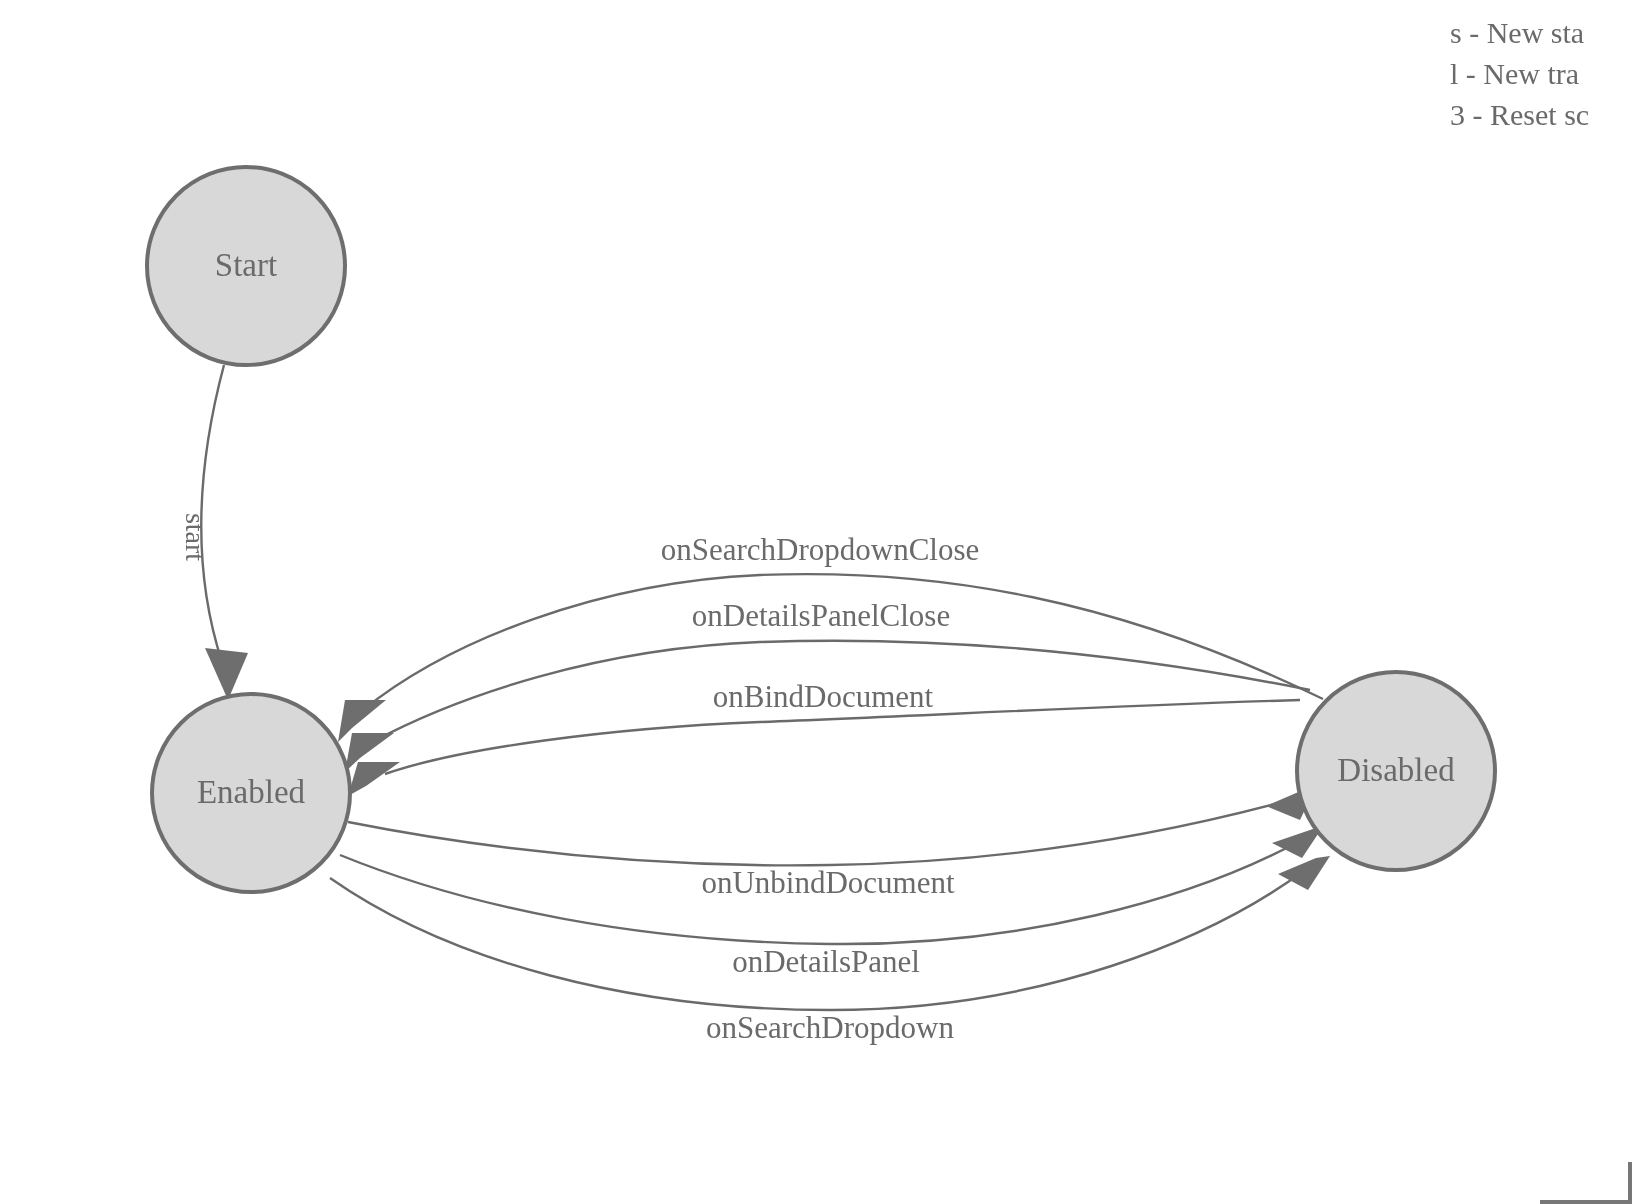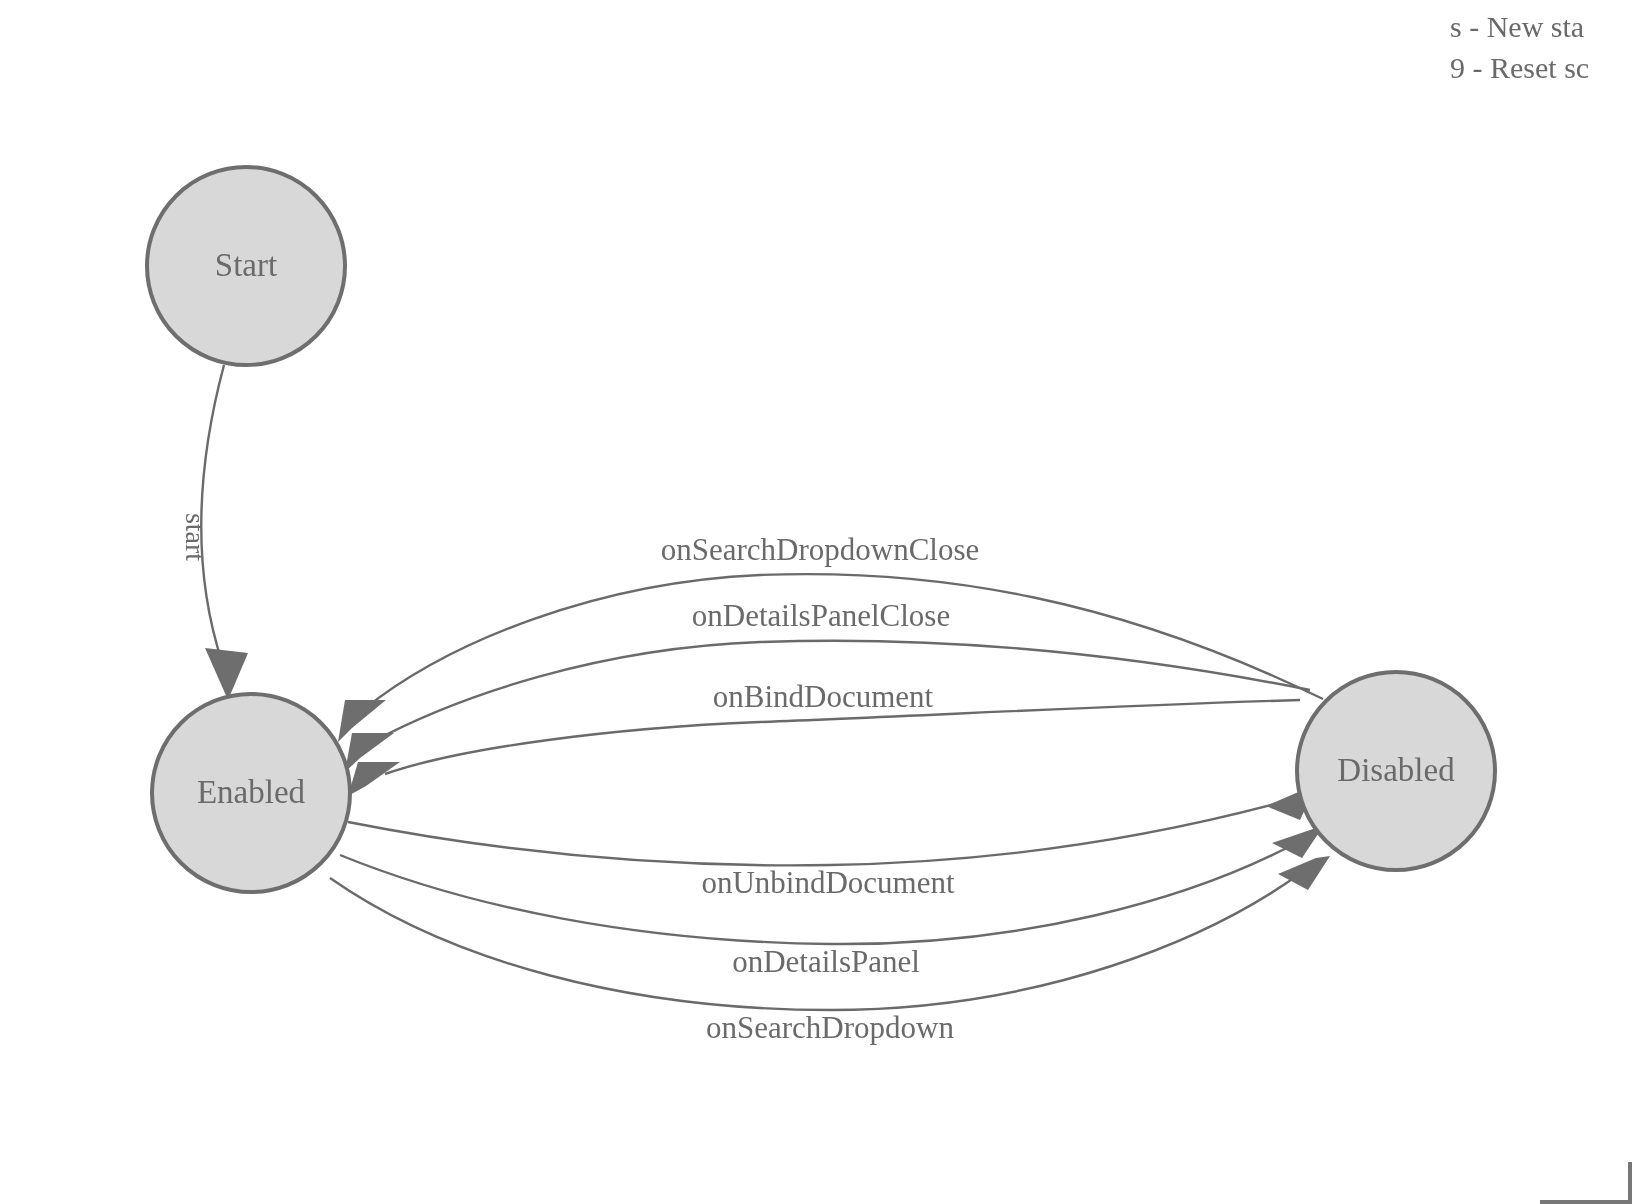--- a/index.html
+++ b/index.html
@@ -59,21 +59,21 @@
     font-family: "Liberation Serif", "DejaVu Serif", serif;
     font-size: 28px;
     text-anchor: middle;
     dominant-baseline: middle;
   }
   .help-overlay {
     position: absolute;
     top: 0;
     right: 0;
     width: 210px;
-    padding-top: 6px;
+    padding-top: 12px;
     overflow: hidden;
     text-align: left;
     pointer-events: none;
   }
   .help-line {
     color: #6a6a6a;
     font-family: "Liberation Serif", "DejaVu Serif", serif;
     font-size: 30px;
     line-height: 41px;
     white-space: nowrap;
@@ -164,19 +164,20 @@
     <text class="edge-label" x="828" y="886">onUnbindDocument</text>
 
     <text class="edge-label" x="826" y="965">onDetailsPanel</text>
 
     <text class="edge-label" x="830" y="1031">onSearchDropdown</text>
 
   </svg>
 
   <div class="help-overlay">
     <div class="help-line">s - New sta</div>
-    <div class="help-line">9 - Reset sc</div>
+    <div class="help-line">l - New tra</div>
+    <div class="help-line">3 - Reset sc</div>
   </div>
 
   <div class="corner-mark-v"></div>
   <div class="corner-mark-h"></div>
 
 </div>
 
 </body></html>

